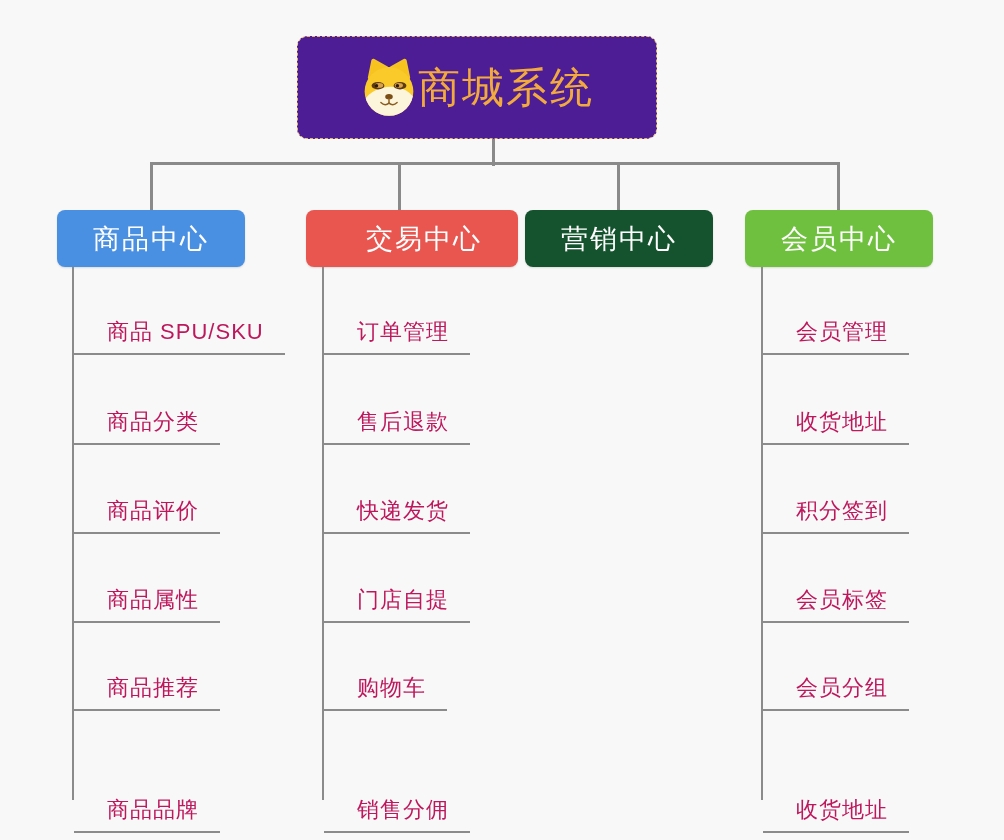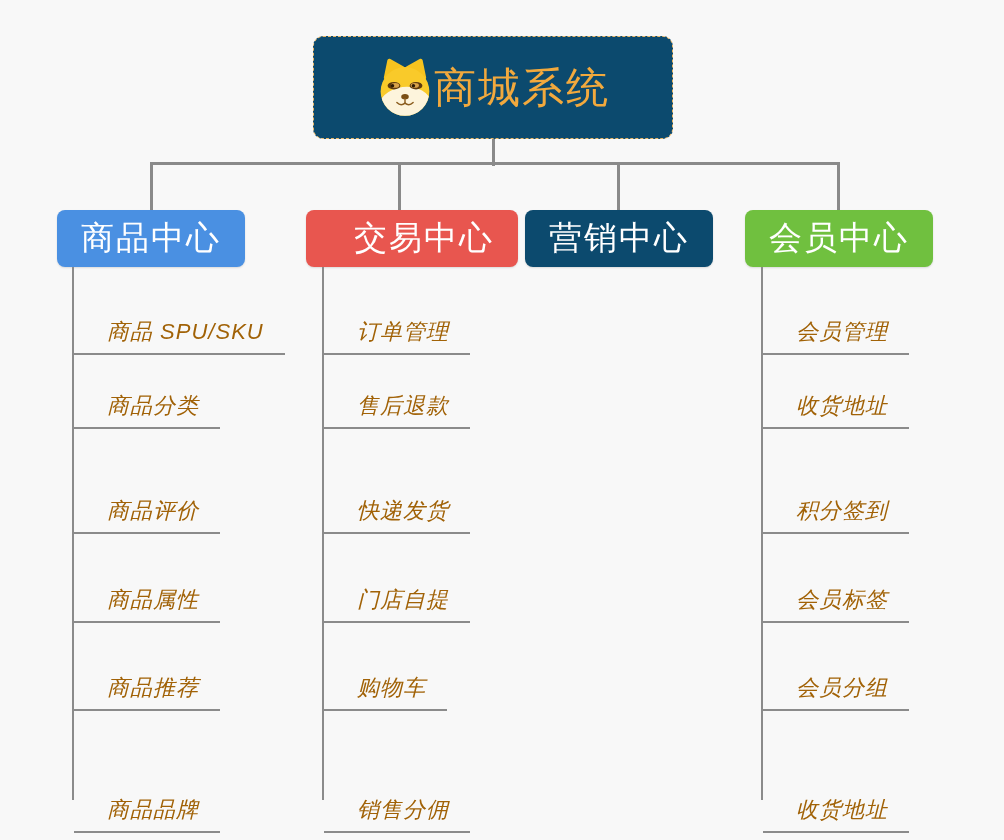--- a/index.html
+++ b/index.html
@@ -17,68 +17,67 @@
   .conn{position:absolute;background:#8a8a8a;}
   .stub {left:492px;top:139px;width:3px;height:27px;}
   .hbar {left:150px;top:162px;width:690px;height:3px;}
   .drop {top:162px;width:3px;height:48px;}
   .drop-1{left:150px;}
   .drop-2{left:398px;}
   .drop-3{left:617px;}
   .drop-4{left:837px;}
   
   .root-node{
-    position:absolute;left:313px;top:36px;width:360px;height:103px;
-    background:#0c4a6e;
+    position:absolute;left:297px;top:36px;width:360px;height:103px;
+    background:#4c1d95;
     border:1px dashed #ebb868;
     border-radius:10px;
     display:flex;align-items:center;justify-content:center;
     box-sizing:border-box;
     cursor:pointer;
   }
   .root-title{
     font-size:42px;
     letter-spacing:2px;
     color:#f2a93d;
     white-space:nowrap;
   }
   .doge{width:58px;height:62px;display:block;flex:0 0 auto;}
   
   .branch{
     position:absolute;top:210px;width:188px;height:57px;
     border-radius:8px;
     display:flex;align-items:center;justify-content:center;
-    color:#ffffff;font-size:33px;letter-spacing:2px;
+    color:#ffffff;font-size:27px;letter-spacing:2px;
     white-space:nowrap;cursor:pointer;
     box-shadow:0 1px 2px rgba(0,0,0,0.12);
   }
   .branch-1{left:57px;}
   .branch-2{left:306px;padding-left:24px;}
   .branch-3{left:525px;}
   .branch-4{left:745px;}
   
   .col{
     position:absolute;top:267px;height:533px;width:240px;
     border-left:2px solid #8b8b8b;
   }
   .col-1{left:72px;}
   .col-2{left:322px;}
   .col-3{left:542px;}
   .col-4{left:761px;}
   .item{
     position:absolute;left:0;
     font-size:22px;line-height:30px;letter-spacing:1px;
-    color:#a16207;
+    color:#be185d;
     padding:0 21px 6px 33px;
     border-bottom:2px solid #8b8b8b;
     white-space:nowrap;
     cursor:pointer;
-    font-style:italic;
   }
-  .r1{top:50px;}  .r2{top:124px;} .r3{top:229px;}
+  .r1{top:50px;}  .r2{top:140px;} .r3{top:229px;}
   .r4{top:318px;} .r5{top:406px;} .r6{top:495px;margin-top:33px;}
 </style>
 </head>
 <body>
 
 <div class="canvas">
 
   <div class="conn stub"></div>
   <div class="conn hbar"></div>
   <div class="conn drop drop-1"></div>
@@ -112,21 +111,21 @@
 
       <ellipse cx="50" cy="67" rx="6.5" ry="4.5" fill="#7a4e14"></ellipse>
       <path d="M50 70 L50 78" stroke="#8a5c1e" stroke-width="2.5" fill="none" stroke-linecap="round"></path>
       <path d="M36 77 Q43 84 50 78 Q57 84 64 77" stroke="#8a5c1e" stroke-width="2.5" fill="none" stroke-linecap="round"></path>
     </svg>
     <span class="root-title">商城系统</span>
   </div>
 
   <div class="branch branch-1" style="background-color: rgb(74, 144, 226);">商品中心</div>
   <div class="branch branch-2" style="background-color: rgb(232, 86, 79);">交易中心</div>
-  <div class="branch branch-3" style="background-color: #0c4a6e;">营销中心</div>
+  <div class="branch branch-3" style="background-color: #14532d;">营销中心</div>
   <div class="branch branch-4" style="background-color: rgb(112, 192, 63);">会员中心</div>
 
   <div class="col col-1">
     <div class="item r1">商品 SPU/SKU</div>
     <div class="item r2">商品分类</div>
     <div class="item r3">商品评价</div>
     <div class="item r4">商品属性</div>
     <div class="item r5">商品推荐</div>
     <div class="item r6">商品品牌</div>
   </div>

